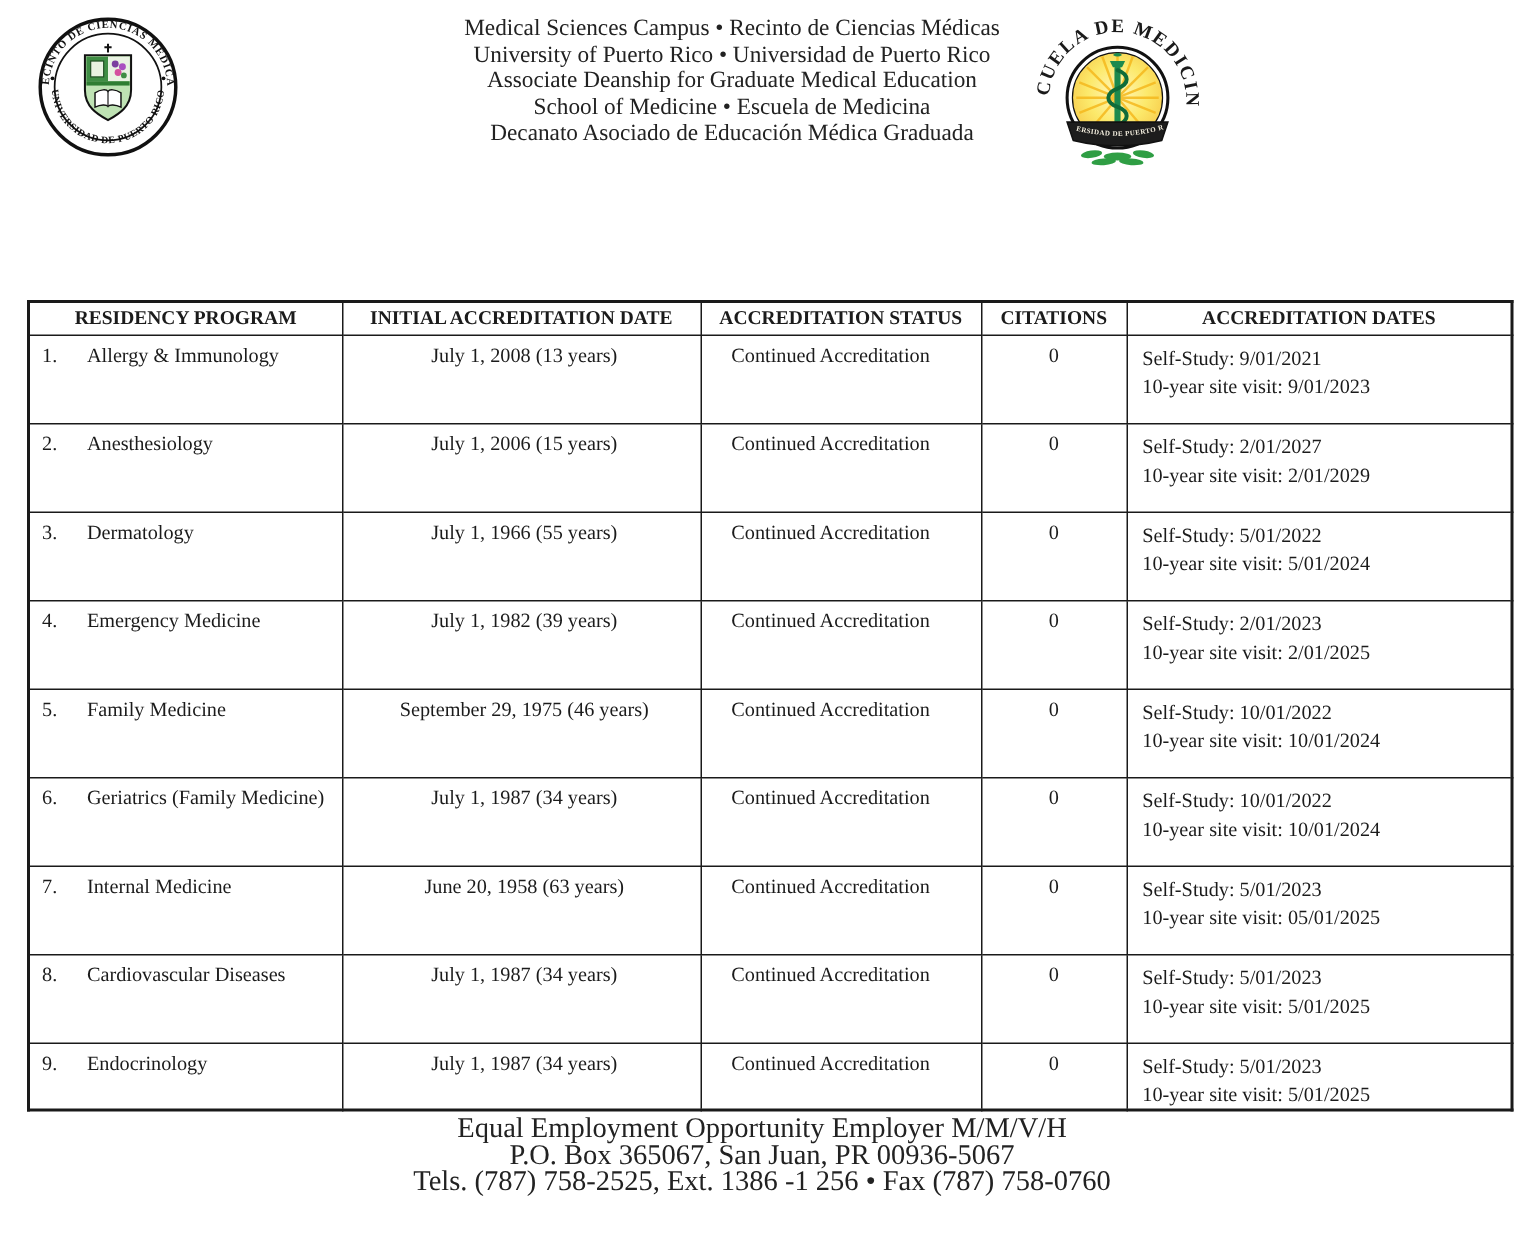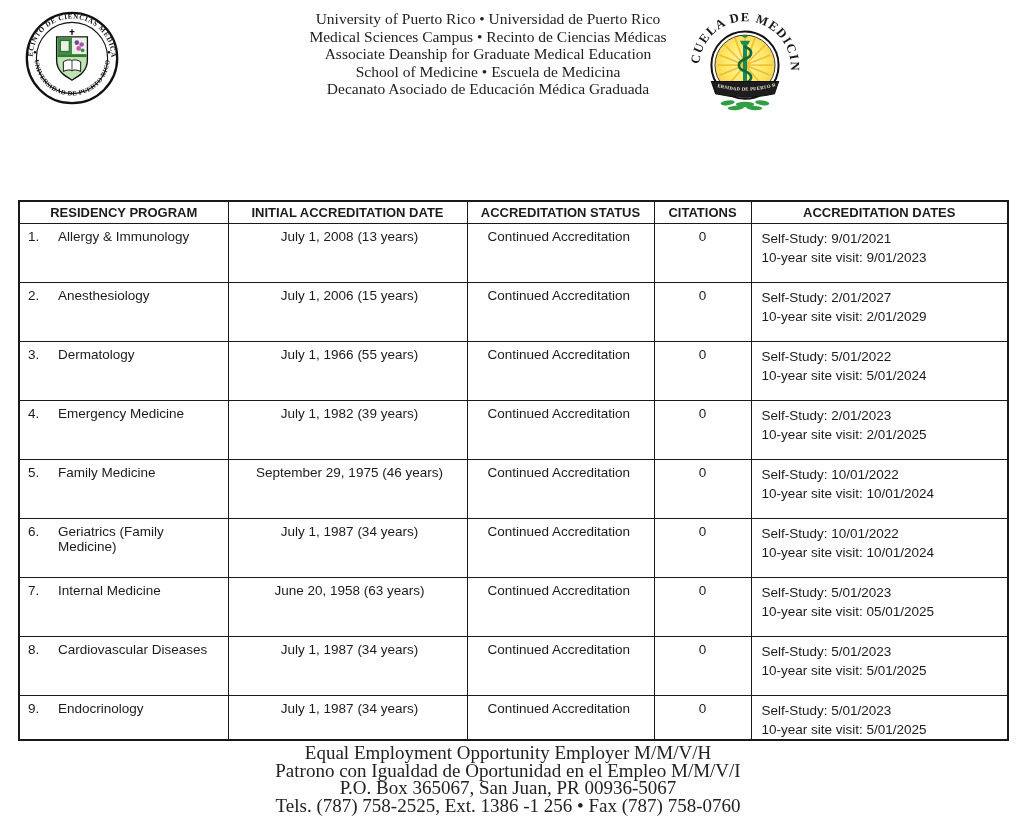--- a/index.html
+++ b/index.html
@@ -23,21 +23,21 @@
     font-size: 15.5px; line-height: 17.5px;
     color: #222;
   }
 
   
   table.acc {
     position: absolute; left: 18px; top: 200px;
     width: 989px;
     border-collapse: collapse;
     table-layout: fixed;
-    font-family: Liberation Sans, sans-serif;
+    font-family: Liberation Serif, serif;
     font-size: 13.5px;
     color: #1b1b1b;
   }
   table.acc, table.acc th, table.acc td { border: 1px solid #1a1a1a; }
   table.acc { border-width: 2px; }
   table.acc thead tr { height: 22px; }
   table.acc tbody tr { height: 59px; }
   table.acc tbody tr:last-child { height: 39px; }
   table.acc th {
     font-weight: bold; text-align: center; vertical-align: middle;
@@ -93,22 +93,22 @@
     <circle cx="62" cy="38" r="2.4" fill="#a94fc0"></circle>
     <circle cx="59" cy="42" r="2.4" fill="#d44f9e"></circle>
     <circle cx="63" cy="44" r="2.0" fill="#3f8d44"></circle>
 
     <rect x="37" y="48" width="30" height="3" fill="#2e7d32"></rect>
     <path d="M43,56 c4,-2.5 8,-2.5 9,-1 c1,-1.5 5,-1.5 9,1 v10 c-4,-2 -8,-2 -9,-0.5 c-1,-1.5 -5,-1.5 -9,0.5 z" fill="#ffffff" stroke="#111" stroke-width="1"></path>
     <path d="M52,55 v10" stroke="#111" stroke-width="0.8"></path>
   </svg>
 
   <div class="head-text">
+    <div>Medical Sciences Campus • Recinto de Ciencias Médicas</div>
     <div>University of Puerto Rico • Universidad de Puerto Rico</div>
-    <div>Medical Sciences Campus • Recinto de Ciencias Médicas</div>
     <div>Associate Deanship for Graduate Medical Education</div>
     <div>School of Medicine • Escuela de Medicina</div>
     <div>Decanato Asociado de Educación Médica Graduada</div>
   </div>
 
   <svg class="seal-right" viewBox="0 0 110 110" aria-hidden="true">
     <defs>
       <path id="rsealTop" d="M 10,64 A 45,45 0 0 1 100,64" fill="none"></path>
       <path id="rbanner" d="M 26,83 Q 55,91 84,83" fill="none"></path>
       <radialGradient id="sunburst" cx="50%" cy="45%" r="60%">
@@ -318,16 +318,15 @@
     <td class="c-dates">
       <div>Self-Study: 5/01/2023</div>
       <div>10-year site visit: 5/01/2025</div>
     </td>
   </tr>
 </tbody>
 </table>
 
 <div class="page-footer">
   <div>Equal Employment Opportunity Employer M/M/V/H</div>
-  <div>Patrono con Igualdad de Oportunidad en el Empleo M/M/V/I</div>
   <div>P.O. Box 365067, San Juan, PR 00936-5067</div>
   <div>Tels. (787) 758-2525, Ext. 1386 -1 256 • Fax (787) 758-0760</div>
 </div>
 
 </body></html>

